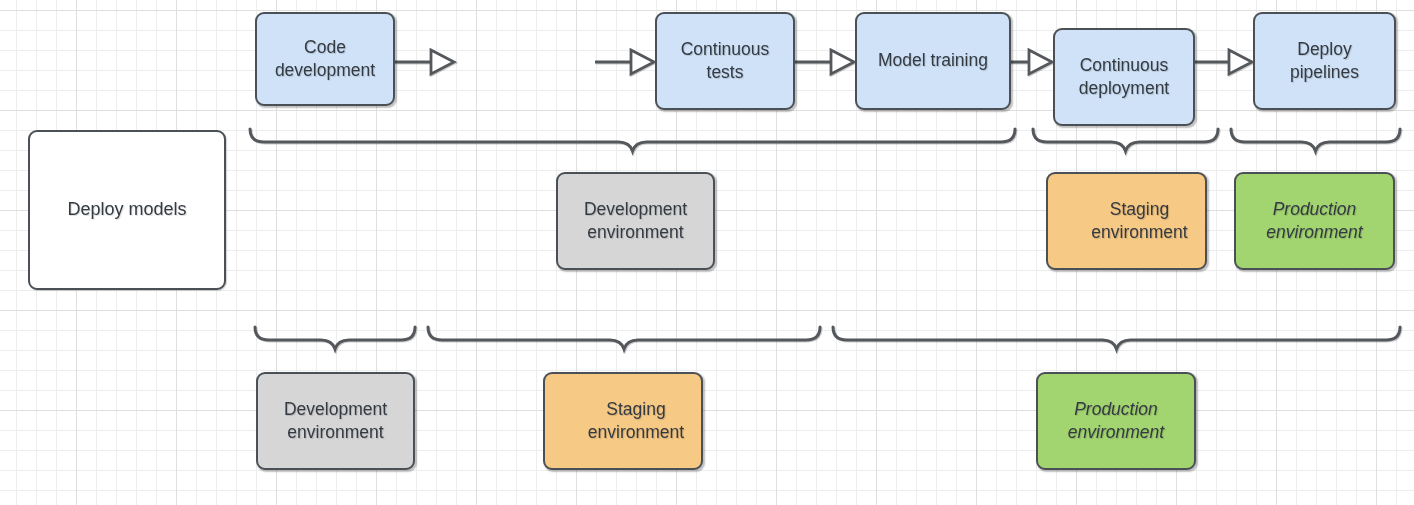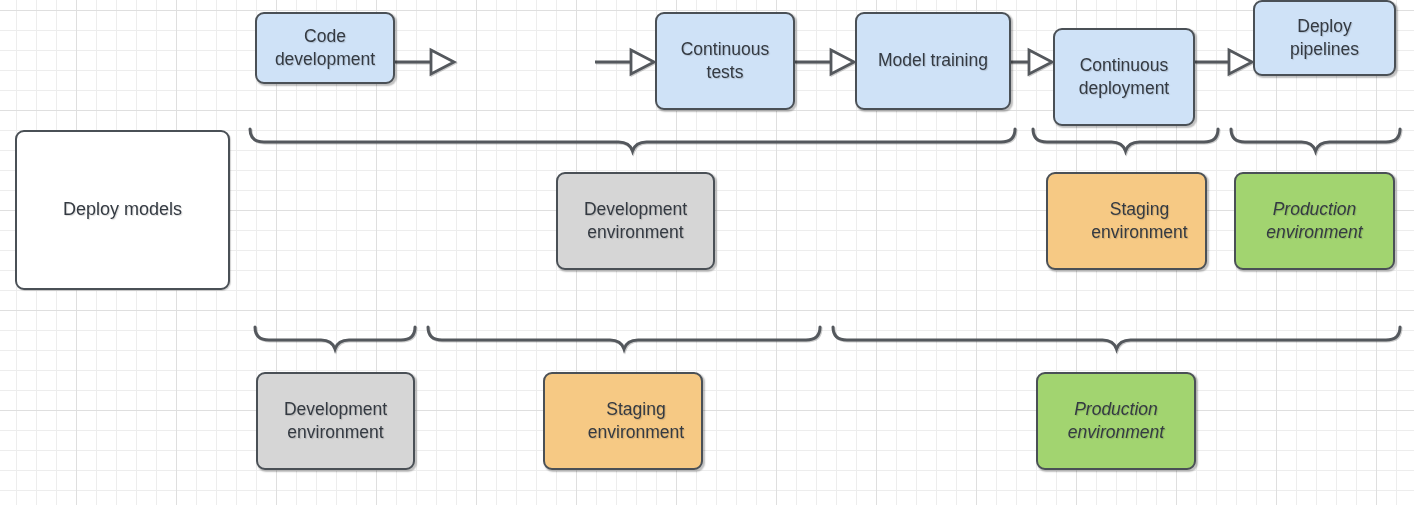--- a/index.html
+++ b/index.html
@@ -81,27 +81,27 @@
         <path d="M 1229 50 L 1252 62 L 1229 74 Z" class="arrowhead"></path>
       </g>
       <path class="brace" d="M 250 129 Q 250 142 264 142 L 618.5 142 Q 629.5 142 632.5 151 Q 635.5 142 646.5 142 L 1001 142 Q 1015 142 1015 129"></path>
       <path class="brace" d="M 1033 129 Q 1033 142 1047 142 L 1111.5 142 Q 1122.5 142 1125.5 151 Q 1128.5 142 1139.5 142 L 1204 142 Q 1218 142 1218 129"></path>
       <path class="brace" d="M 1231 129 Q 1231 142 1245 142 L 1301.5 142 Q 1312.5 142 1315.5 151 Q 1318.5 142 1329.5 142 L 1386 142 Q 1400 142 1400 129"></path>
       <path class="brace" d="M 255 327 Q 255 340 269 340 L 321 340 Q 332 340 335 349 Q 338 340 349 340 L 401 340 Q 415 340 415 327"></path>
       <path class="brace" d="M 428 327 Q 428 340 442 340 L 610 340 Q 621 340 624 349 Q 627 340 638 340 L 806 340 Q 820 340 820 327"></path>
       <path class="brace" d="M 833 327 Q 833 340 847 340 L 1102.5 340 Q 1113.5 340 1116.5 349 Q 1119.5 340 1130.5 340 L 1386 340 Q 1400 340 1400 327"></path>
     </svg>
 
-  <div class="box step" style="left:255px;top:12px;width:140px;height:72px">Code development</div>
+  <div class="box step" style="left:255px;top:12px;width:140px;height:94px">Code development</div>
   <div class="box step" style="left:655px;top:12px;width:140px;height:98px">Continuous tests</div>
   <div class="box step" style="left:855px;top:12px;width:156px;height:98px">Model training</div>
   <div class="box step" style="left:1053px;top:28px;width:142px;height:98px">Continuous deployment</div>
-  <div class="box step" style="left:1253px;top:0;width:143px;height:76px">Deploy pipelines</div>
+  <div class="box step" style="left:1253px;top:12px;width:143px;height:98px">Deploy pipelines</div>
 
-  <div class="box label-box" style="left:15px;top:130px;width:215px;height:160px">Deploy models</div>
+  <div class="box label-box" style="left:28px;top:130px;width:198px;height:160px">Deploy models</div>
 
   <div class="box env-development" style="left:556px;top:172px;width:159px;height:98px">Development environment</div>
   <div class="box env-staging" style="left:1046px;top:172px;width:161px;height:98px">Staging environment</div>
   <div class="box env-production" style="left:1234px;top:172px;width:161px;height:98px">Production environment</div>
 
   <div class="box env-development" style="left:256px;top:372px;width:159px;height:98px">Development environment</div>
   <div class="box env-staging" style="left:543px;top:372px;width:160px;height:98px">Staging environment</div>
   <div class="box env-production" style="left:1036px;top:372px;width:160px;height:98px">Production environment</div>
 
 </div>

